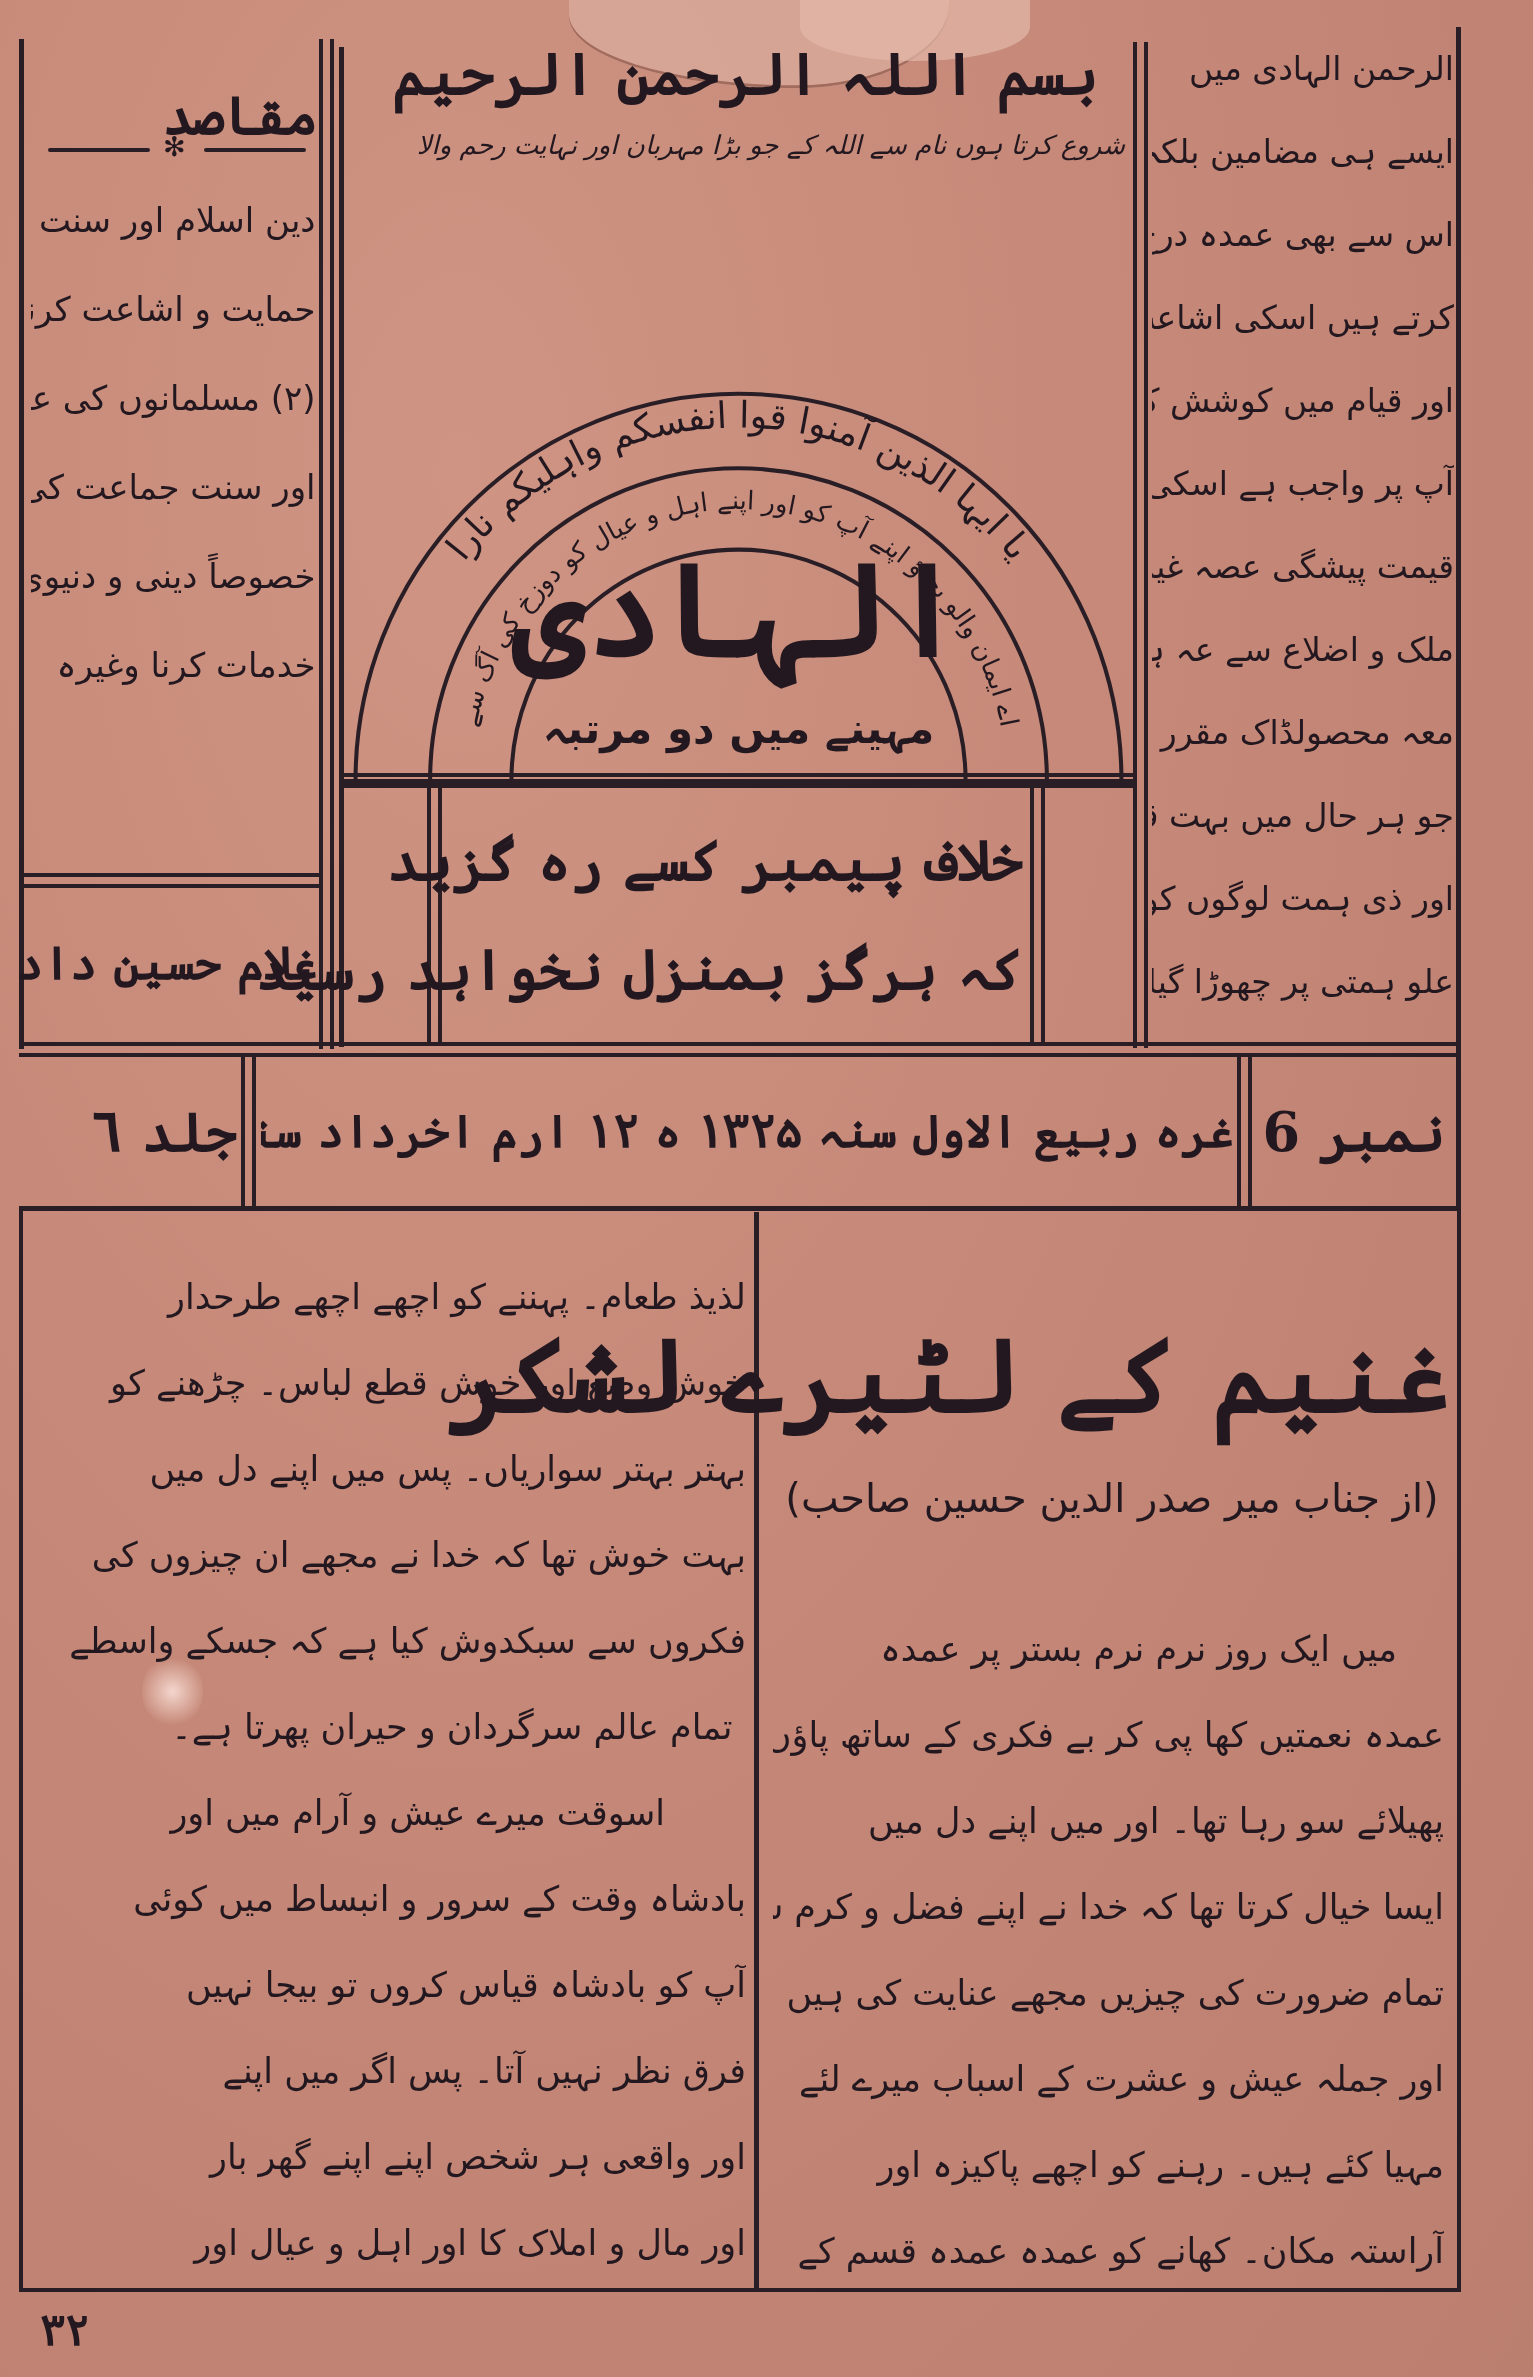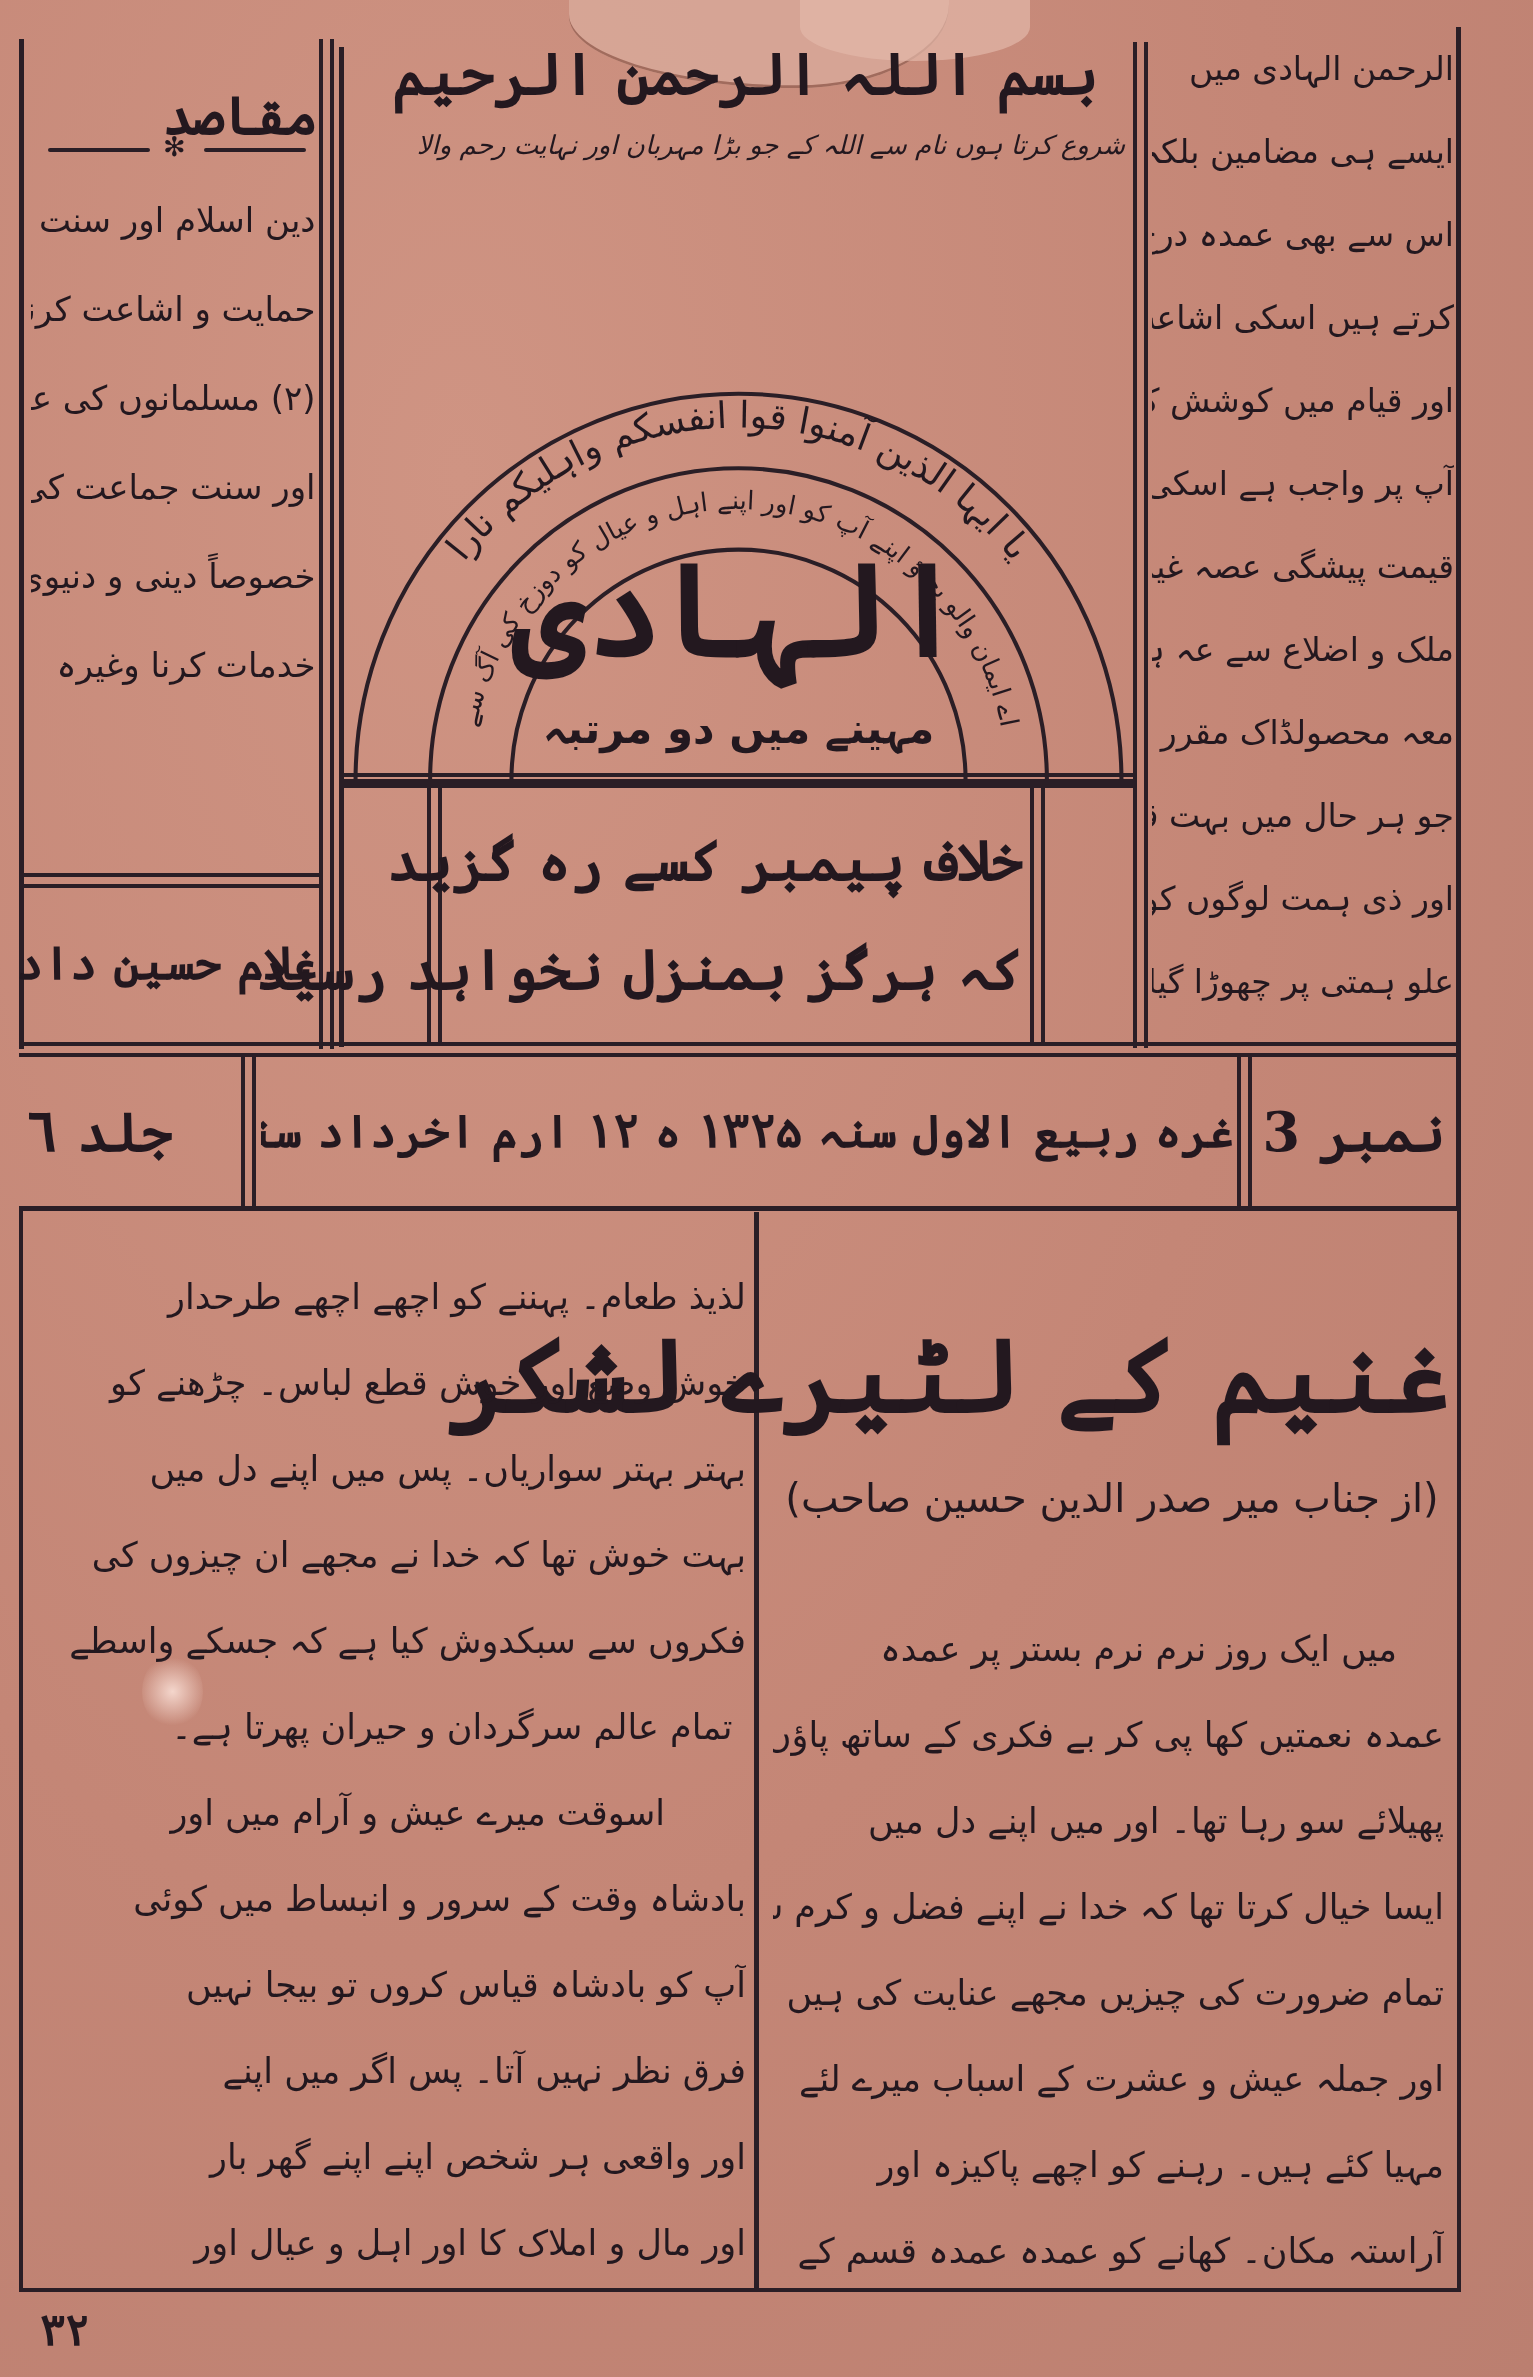--- a/index.html
+++ b/index.html
@@ -96,23 +96,23 @@
   <span class="ln">معہ محصولڈاک مقرر ہے</span>
   <span class="ln">جو ہر حال میں بہت قلیل ہے</span>
   <span class="ln">اور ذی ہمت لوگوں کو انکی</span>
   <span class="ln">علو ہمتی پر چھوڑا گیا ہے</span>
 </div>
 
 <div class="dbl-h" style="left:19px;top:1042px;width:1442px;"></div>
 <div class="rule" style="left:19px;top:1206px;width:1442px;height:5.4px;"></div>
 <div class="dbl-v" style="left:241px;top:1057px;height:149px;"></div>
 <div class="dbl-v" style="left:1237px;top:1057px;height:149px;"></div>
-<div class="abs rtl" style="left:27px;top:1064px;width:210px;height:136px;font-family:'DejaVu Serif',serif;font-size:54px;line-height:136px;text-align:left;font-weight:bold;">جلد ۶</div>
+<div class="abs rtl" style="left:27px;top:1064px;width:210px;height:136px;font-family:'DejaVu Serif',serif;font-size:54px;line-height:136px;text-align:right;font-weight:bold;">جلد ۶</div>
 <div class="abs rtl" style="left:261px;top:1064px;width:973px;height:136px;font-family:'DejaVu Serif',serif;font-size:45px;line-height:136px;text-align:center;font-weight:bold;white-space:nowrap;overflow:hidden;">غرہ ربیع الاول سنہ ۱۳۲۵ ہ ۱۲ ارم اخرداد سنہ ۱۳۱۶ ف</div>
-<div class="abs rtl" style="left:1254px;top:1064px;width:200px;height:136px;font-family:'DejaVu Serif',serif;font-size:54px;line-height:136px;text-align:center;font-weight:bold;">نمبر 3</div>
+<div class="abs rtl" style="left:1254px;top:1064px;width:200px;height:136px;font-family:'DejaVu Serif',serif;font-size:54px;line-height:136px;text-align:center;font-weight:bold;">نمبر 6</div>
 
 <div class="frame" style="left:19px;top:1208px;width:1442px;height:1084px;border-top:none;"></div>
 <div class="rule" style="left:754px;top:1212px;width:4.7px;height:1080px;"></div>
 
 <div class="abs rtl" style="left:773px;top:1240px;width:678px;height:271px;font-family:'DejaVu Serif',serif;font-size:102px;line-height:271px;text-align:center;font-weight:bold;white-space:nowrap;">غنیم کے لٹیرے لشکر</div>
 <div class="abs rtl" style="left:773px;top:1464px;width:678px;height:68px;font-size:40px;line-height:68px;text-align:center;white-space:nowrap;">(از جناب میر صدر الدین حسین صاحب)</div>
 <div class="abs col-text" style="left:773px;top:1606px;width:671px;font-size:35px;line-height:86px;">
   <span class="ln" style="padding-right:47px;">میں ایک روز نرم نرم بستر پر عمدہ</span>
   <span class="ln">عمدہ نعمتیں کھا پی کر بے فکری کے ساتھ پاؤں</span>
   <span class="ln">پھیلائے سو رہا تھا۔ اور میں اپنے دل میں</span>

